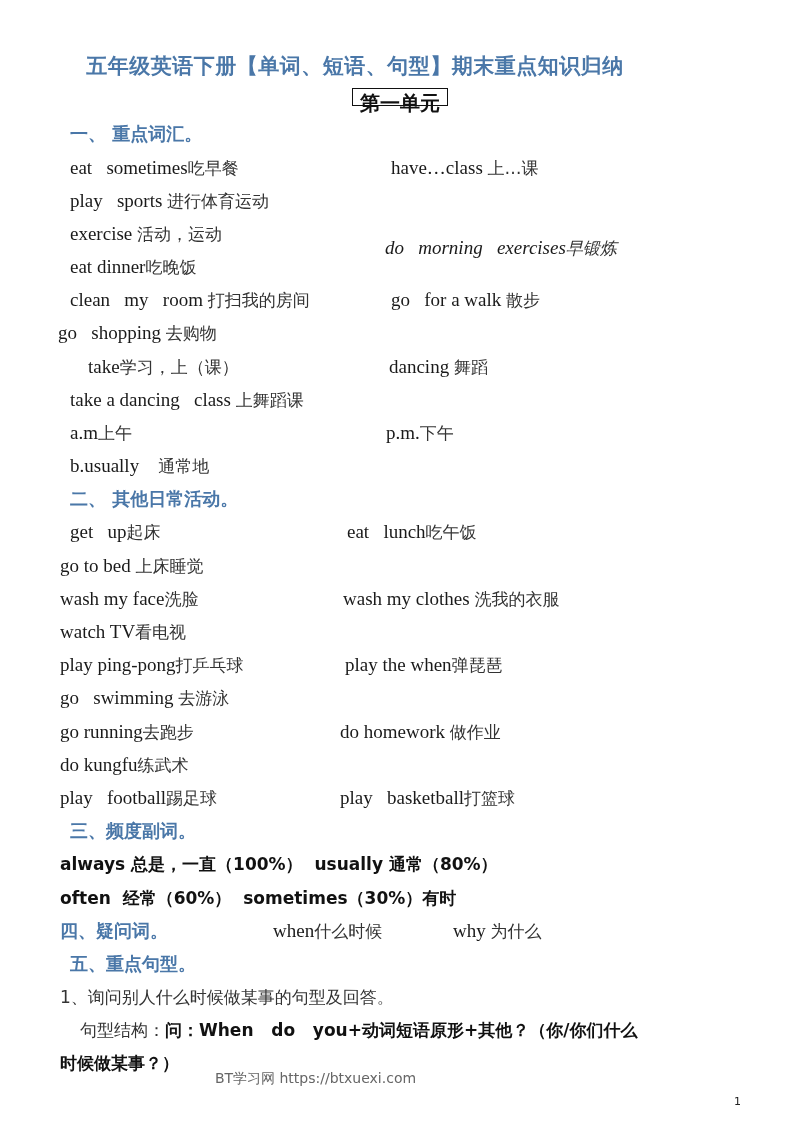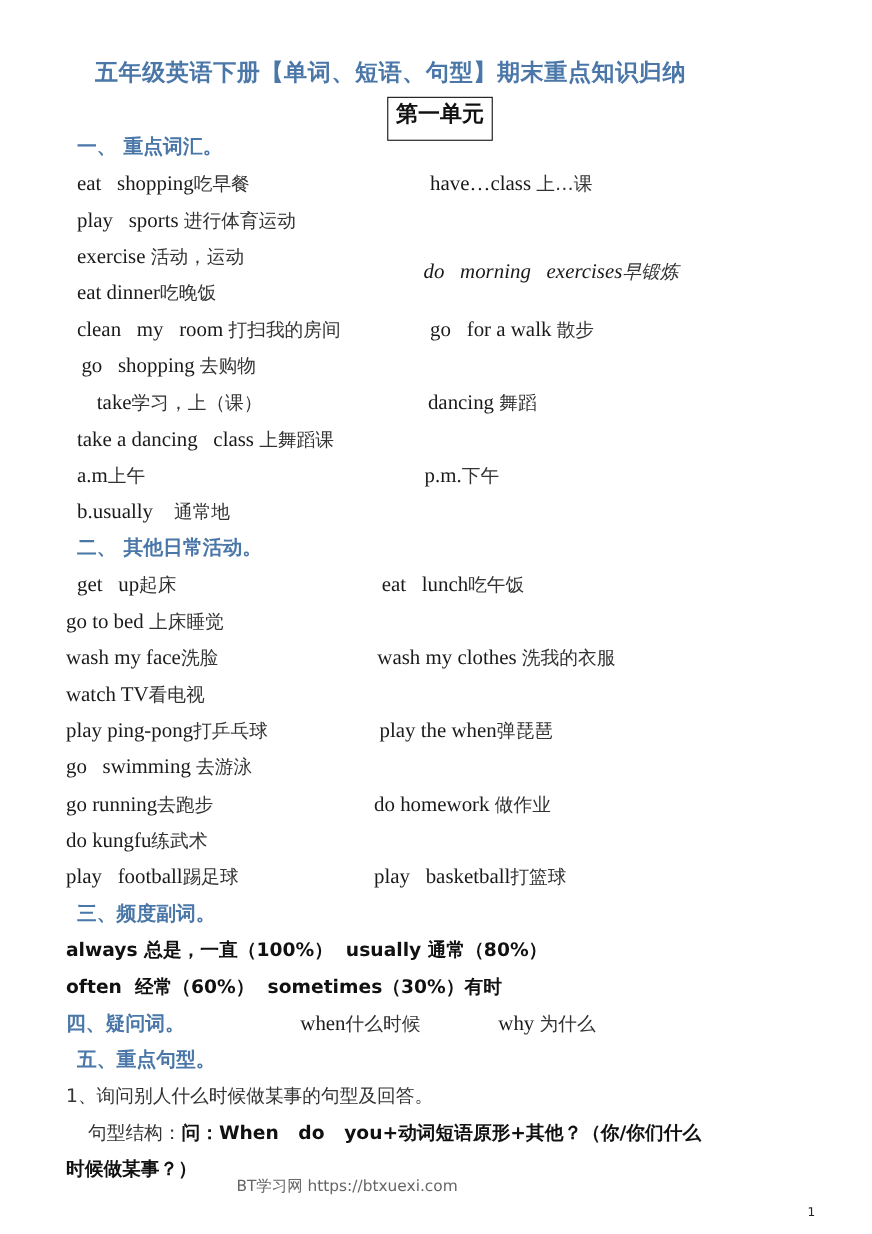--- a/index.html
+++ b/index.html
@@ -7,21 +7,21 @@
     width: 793px; height: 1122px; position: relative; overflow: hidden;
     font-family: "Liberation Serif", "DejaVu Serif", serif;
     color: #1a1a1a;
   }
   .title {
     position: absolute; top: 52px; left: 0; width: 710px; text-align: center;
     font-family: "DejaVu Sans", "Liberation Sans", sans-serif;
     font-weight: bold; font-size: 21px; color: #4a77a8; letter-spacing: 0.5px;
   }
   .unit-box {
-    position: absolute; top: 88px; left: 352px; width: 96px; height: 40px;
+    position: absolute; top: 88px; left: 352px; width: 96px; height: 18px;
     border: 1.5px solid #111; box-sizing: border-box;
     font-family: "DejaVu Sans", sans-serif; font-size: 20px; font-weight: bold;
     text-align: center; line-height: 28px; color: #111;
   }
   .line {
     position: absolute; font-size: 19px; white-space: pre; line-height: 24px;
   }
   .line .cn { font-family: "DejaVu Sans", sans-serif; font-size: 17px; color: #333; }
   .head {
     position: absolute; font-family: "DejaVu Sans", sans-serif; font-weight: bold;
@@ -39,34 +39,34 @@
   }
 </style>
 </head>
 <body>
 
 <div class="title">五年级英语下册【单词、短语、句型】期末重点知识归纳</div>
 <div class="unit-box">第一单元</div>
 
 <div class="head" style="top:122px;left:70px;">一、 重点词汇。</div>
 
-<div class="line" style="top:156px;left:70px;"><span>eat   shopping</span><span class="cn">吃早餐</span></div>
+<div class="line" style="top:156px;left:70px;"><span>eat   sometimes</span><span class="cn">吃早餐</span></div>
 <div class="line" style="top:156px;left:391px;"><span>have…class </span><span class="cn">上…课</span></div>
 
 <div class="line" style="top:189px;left:70px;"><span>play   sports </span><span class="cn">进行体育运动</span></div>
 
 <div class="line" style="top:222px;left:70px;"><span>exercise </span><span class="cn">活动，运动</span></div>
 <div class="line" style="top:236px;left:385px;font-style:italic;"><span>do   morning   exercises</span><span class="cn">早锻炼</span></div>
 
 <div class="line" style="top:255px;left:70px;"><span>eat dinner</span><span class="cn">吃晚饭</span></div>
 
 <div class="line" style="top:288px;left:70px;"><span>clean   my   room </span><span class="cn">打扫我的房间</span></div>
 <div class="line" style="top:288px;left:391px;"><span>go   for a walk </span><span class="cn">散步</span></div>
 
-<div class="line" style="top:321px;left:74px;"><span>go   shopping </span><span class="cn">去购物</span></div>
+<div class="line" style="top:321px;left:58px;"><span>go   shopping </span><span class="cn">去购物</span></div>
 
 <div class="line" style="top:355px;left:88px;"><span>take</span><span class="cn">学习，上（课）</span></div>
 <div class="line" style="top:355px;left:389px;"><span>dancing </span><span class="cn">舞蹈</span></div>
 
 <div class="line" style="top:388px;left:70px;"><span>take a dancing   class </span><span class="cn">上舞蹈课</span></div>
 
 <div class="line" style="top:421px;left:70px;"><span>a.m</span><span class="cn">上午</span></div>
 <div class="line" style="top:421px;left:386px;"><span>p.m.</span><span class="cn">下午</span></div>
 
 <div class="line" style="top:454px;left:70px;"><span>b.usually    </span><span class="cn">通常地</span></div>

